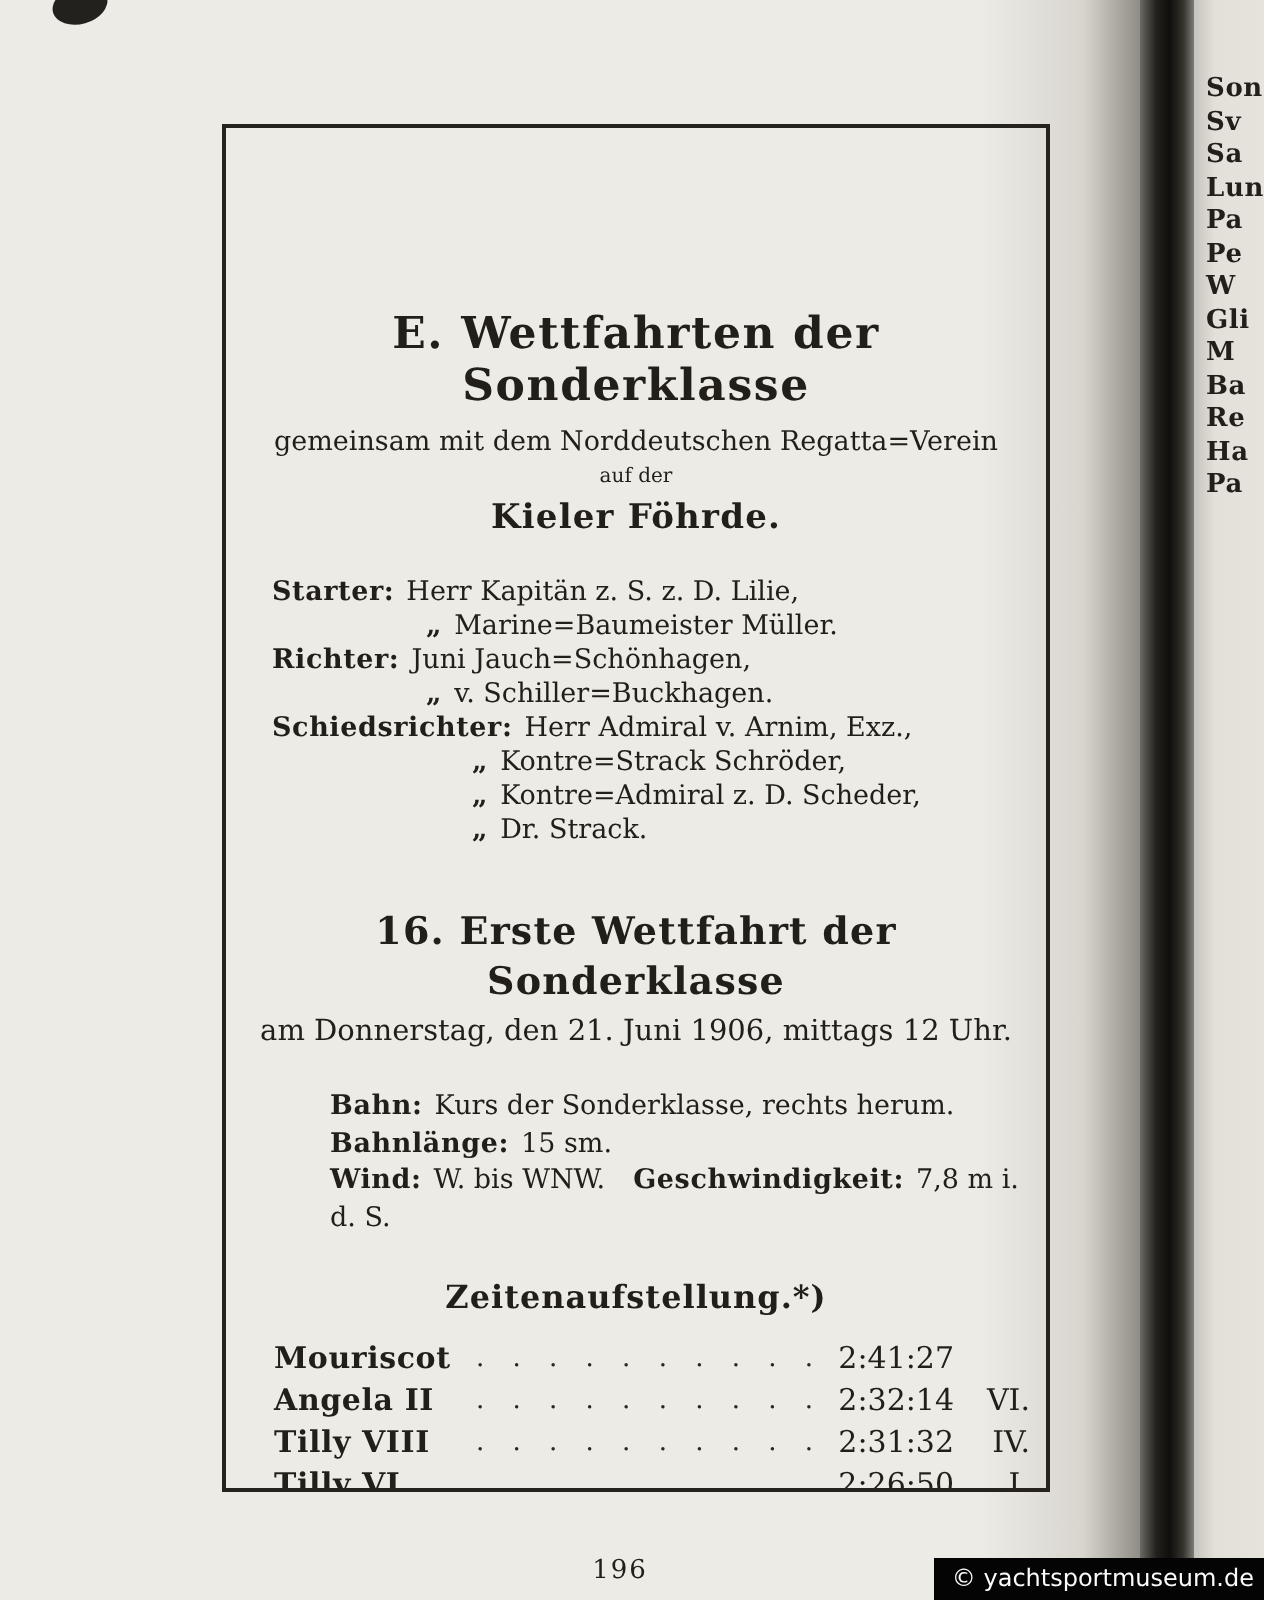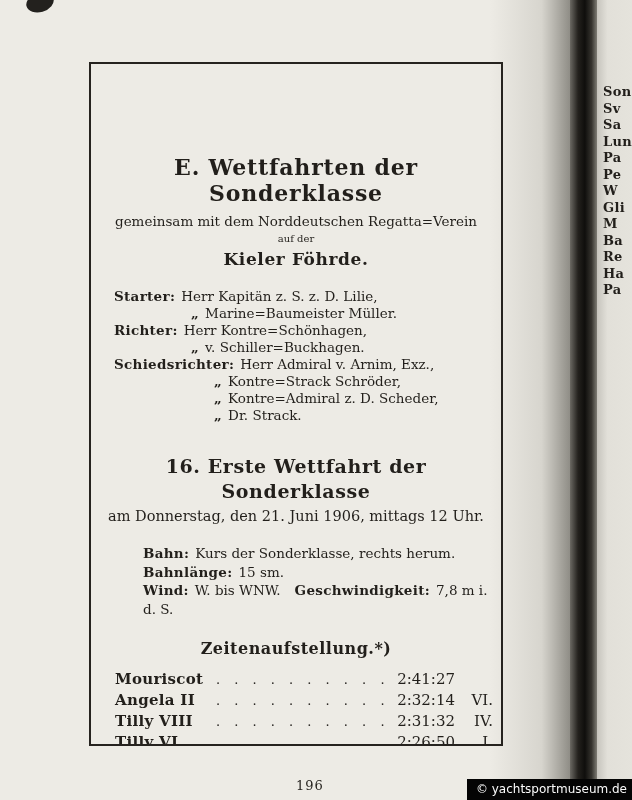--- a/index.html
+++ b/index.html
@@ -9,21 +9,21 @@
 
   
   .left-page{position:absolute;left:0;top:0;width:570px;height:800px;
 
 
     background:linear-gradient(to right,#edebe5 0%,#edebe5 86%,#d7d5ce 95%,#8f8d86 100%);}
   .artifact{position:absolute;left:26px;top:-7px;width:28px;height:19px;
             background:#23211e;border-radius:50%;transform:rotate(-16deg);}
 
   
-  .frame{position:absolute;left:89px;top:62px;width:414px;height:684px;
+  .frame{position:absolute;left:111px;top:62px;width:414px;height:684px;
          border:2px solid #26231f;box-sizing:border-box;padding-top:90px;overflow:hidden;}
   .t-center{text-align:center;}
   .title{font-size:22px;font-weight:bold;letter-spacing:.8px;line-height:26px;}
   .sub1{margin-top:7px;font-size:13.5px;line-height:17px;}
   .sub2{font-size:10px;line-height:17px;}
   .loc{margin-top:1px;font-size:17px;font-weight:bold;letter-spacing:.6px;line-height:22px;}
 
   .officials{margin:18px 10px 0 23px;font-size:13.5px;line-height:17px;}
   .off-line{white-space:nowrap;}
   .lbl{font-weight:bold;margin-right:6px;letter-spacing:.3px;}
@@ -49,21 +49,21 @@
   .page-number{position:absolute;left:103px;top:778px;width:414px;
                text-align:center;font-size:13px;letter-spacing:1px;}
 
   
   .gutter{position:absolute;left:570px;top:0;width:27px;height:800px;
           background:linear-gradient(to right,#6b6963 0%,#23211d 30%,#0f0e0c 55%,#35332e 80%,#7e7c74 100%);}
 
   
   .right-page{position:absolute;left:597px;top:0;width:35px;height:800px;
               background:linear-gradient(to right,#c6c4bd 0%,#e2e0d9 30%,#e5e3dc 100%);
-              padding-top:84px;box-sizing:border-box;}
+              padding-top:37px;box-sizing:border-box;}
   .frag{font-size:13px;font-weight:bold;line-height:16.5px;padding-left:6px;
         white-space:nowrap;overflow:hidden;letter-spacing:.3px;}
 
   
   .watermark{position:absolute;right:0;bottom:0;height:21px;background:#040404;
              color:#fbfbfb;font-family:"DejaVu Sans",sans-serif;font-size:12px;
              line-height:21px;padding:0 5px 0 9px;text-align:center;}
 </style>
 </head>
 <body>
@@ -81,21 +81,21 @@
       <div class="loc t-center">Kieler Föhrde.</div>
 
       <div class="officials">
         <div class="off-line">
           <span class="lbl">Starter:</span><span>Herr Kapitän z. S. z. D. Lilie,</span>
         </div>
         <div class="off-line ind1">
           <span class="lbl">„</span><span>Marine=Baumeister Müller.</span>
         </div>
         <div class="off-line">
-          <span class="lbl">Richter:</span><span>Herr Kontre=Schönhagen,</span>
+          <span class="lbl">Richter:</span><span>Juni Jauch=Schönhagen,</span>
         </div>
         <div class="off-line ind1">
           <span class="lbl">„</span><span>v. Schiller=Buckhagen.</span>
         </div>
         <div class="off-line">
           <span class="lbl">Schiedsrichter:</span><span>Herr Admiral v. Arnim, Exz.,</span>
         </div>
         <div class="off-line ind2">
           <span class="lbl">„</span><span>Kontre=Strack Schröder,</span>
         </div>

